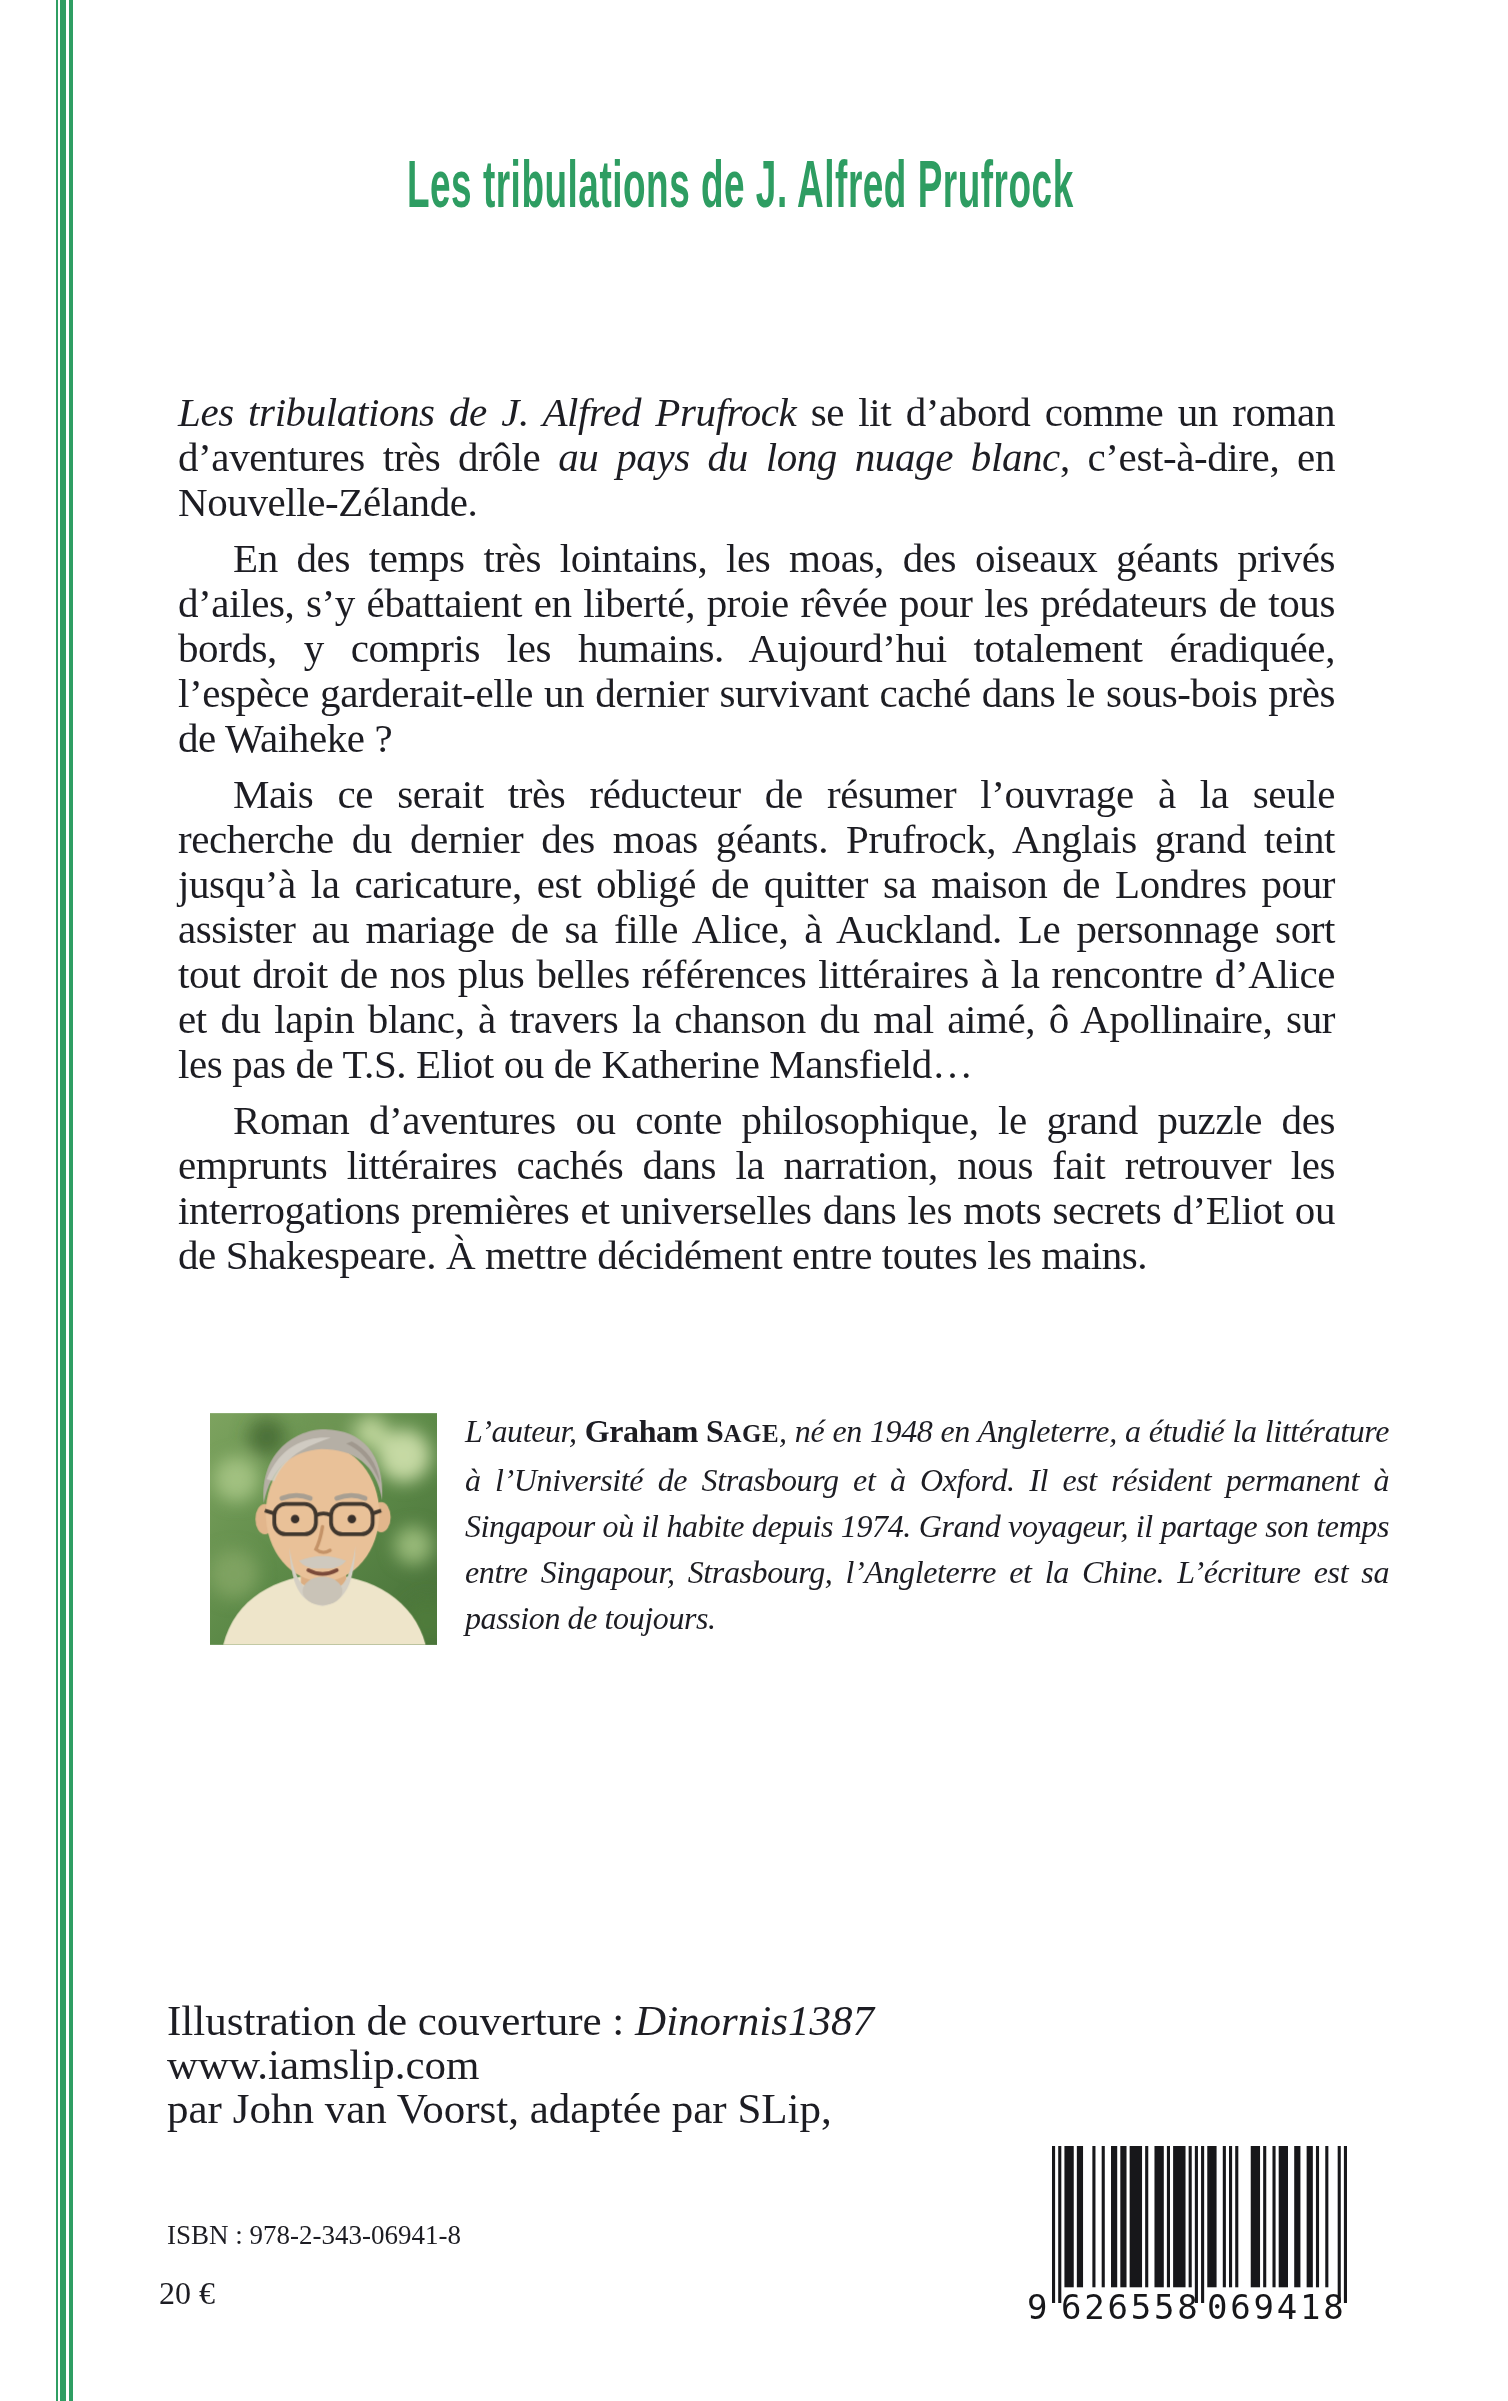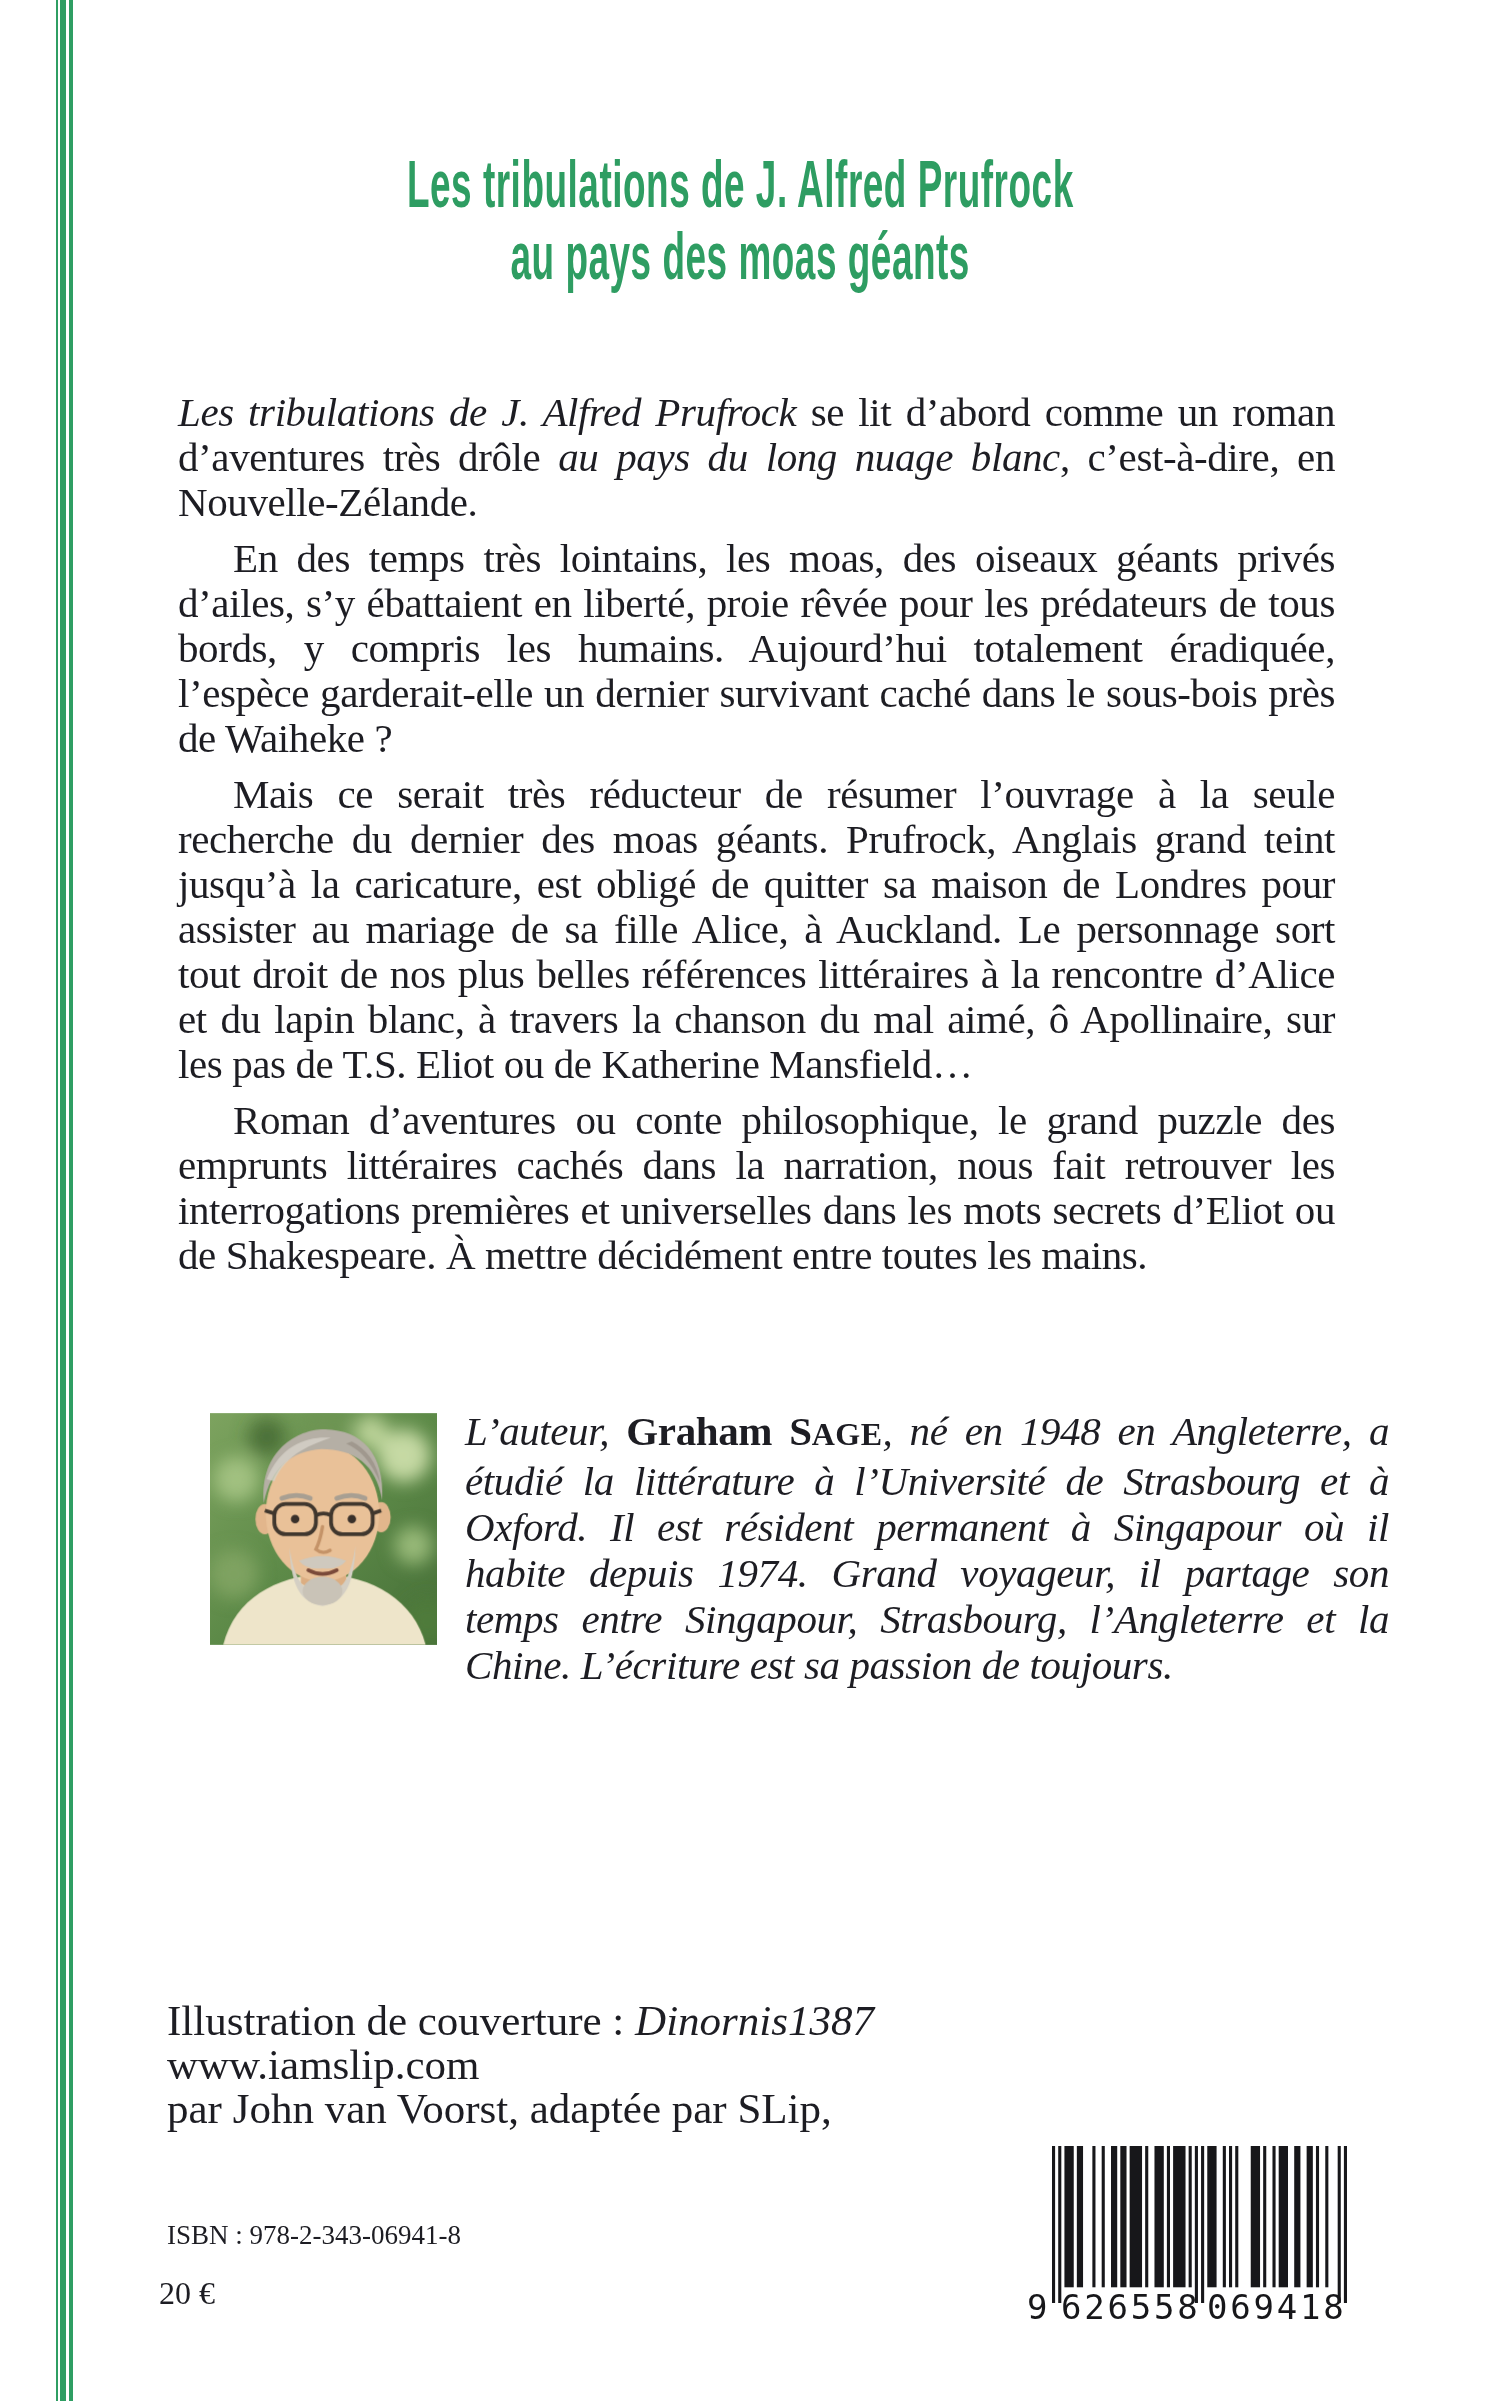--- a/index.html
+++ b/index.html
@@ -43,21 +43,21 @@
     letter-spacing: -0.4px;
     text-align: justify;
   }
   .synopsis p { margin: 11px; }
   .synopsis p.indent { text-indent: 55px; }
   .it { font-style: italic; }
 
   
   .author {
     position: absolute; left: 167px; width: 1179px; top: 1408px;
-    font-size: 41px; line-height: 46px;
+    font-size: 32px; line-height: 46px;
     letter-spacing: -0.4px;
     text-align: justify;
     font-style: italic;
     padding-left: 43px;
   }
   .author .photo {
     float: left;
     width: 227px; height: 232px;
     margin: 4.7px 28px 15px 0;
   }
@@ -94,21 +94,20 @@
 <body>
 
 <div id="page">
 
   <div class="stripe s1"></div>
   <div class="stripe s2"></div>
   <div class="stripe s3"></div>
 
   <div class="title">
     <div class="line"><span>Les tribulations de J. Alfred Prufrock</span></div>
-    <div class="line"><span>au pays des moas géants</span></div>
   </div>
 
   <div class="synopsis">
     <p><span class="it">Les tribulations de J. Alfred Prufrock</span><span> se lit d’abord comme un roman d’aventures très drôle </span><span class="it">au pays du long nuage blanc</span><span>, c’est-à-dire, en Nouvelle-Zélande.</span></p>
     <p class="indent">En des temps très lointains, les moas, des oiseaux géants privés d’ailes, s’y ébattaient en liberté, proie rêvée pour les prédateurs de tous bords, y compris les humains. Aujourd’hui totalement éradiquée, l’espèce garderait-elle un dernier survivant caché dans le sous-bois près de Waiheke&nbsp;?</p>
     <p class="indent">Mais ce serait très réducteur de résumer l’ouvrage à la seule recherche du dernier des moas géants. Prufrock, Anglais grand teint jusqu’à la caricature, est obligé de quitter sa maison de Londres pour assister au mariage de sa fille Alice, à Auckland. Le personnage sort tout droit de nos plus belles références littéraires à la rencontre d’Alice et du lapin blanc, à travers la chanson du mal aimé, ô Apollinaire, sur les pas de T.S. Eliot ou de Katherine Mansfield…</p>
     <p class="indent">Roman d’aventures ou conte philosophique, le grand puzzle des emprunts littéraires cachés dans la narration, nous fait retrouver les interrogations premières et universelles dans les mots secrets d’Eliot ou de Shakespeare. À mettre décidément entre toutes les mains.</p>
   </div>
 
   <div class="author">

